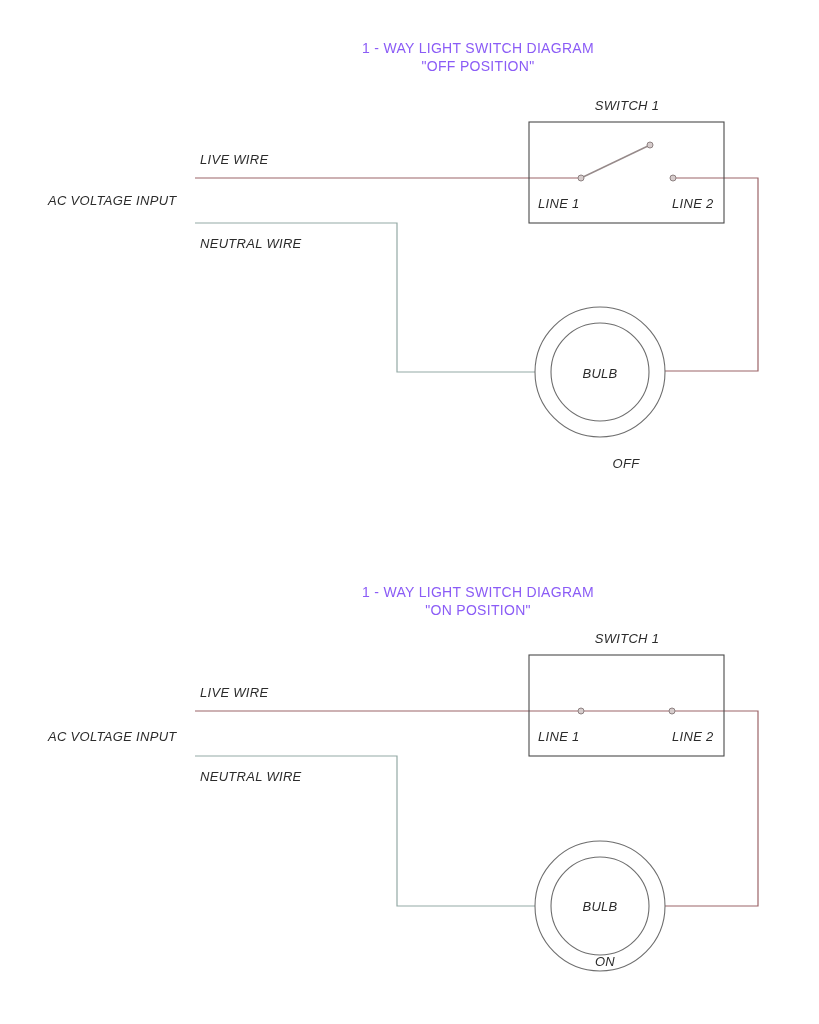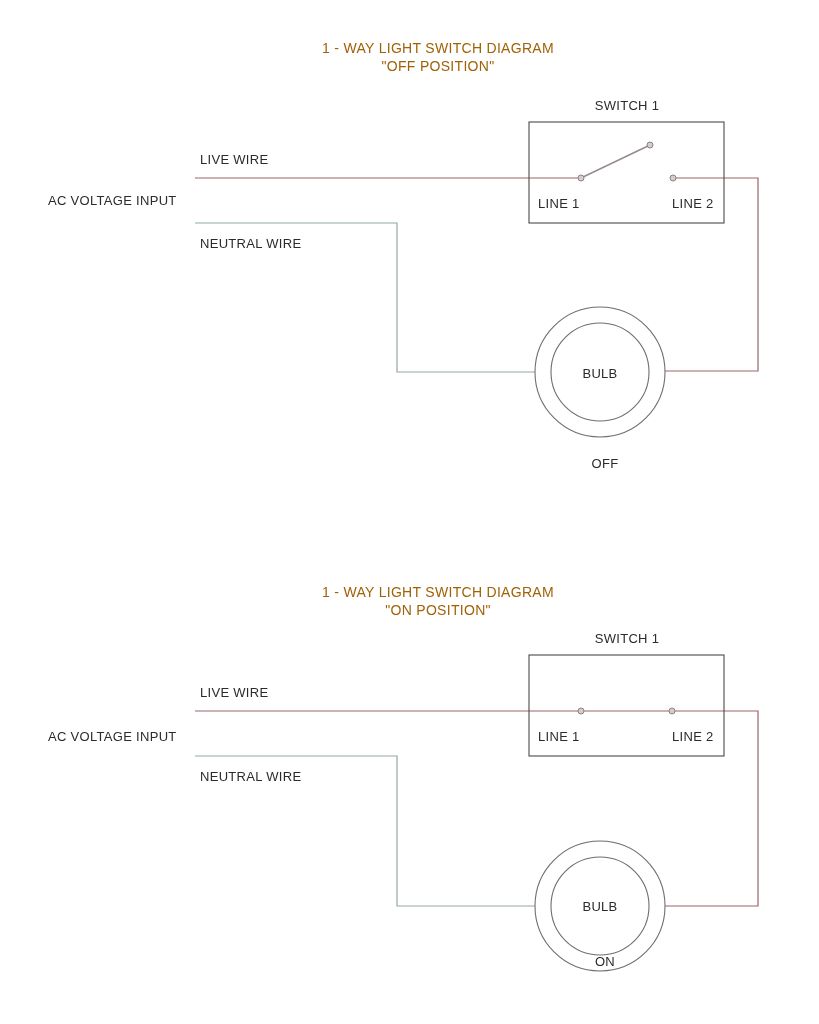--- a/index.html
+++ b/index.html
@@ -19,31 +19,33 @@
     position: absolute;
     left: 0;
     top: 0;
   }
   .lbl {
     position: absolute;
     font-size: 13px;
     color: #2b2b2b;
     white-space: nowrap;
     letter-spacing: 0.3px;
+    font-style: italic;
   }
   .ctr {
     transform: translateX(-50%);
   }
   .ttl {
     position: absolute;
     font-size: 14px;
-    color: #a16207;
+    color: #8b5cf6;
     white-space: nowrap;
     transform: translateX(-50%);
     letter-spacing: 0.3px;
+    margin-left: 40px;
   }
 </style>
 </head>
 <body>
 
 <div class="canvas">
 
   <svg class="wires-svg" width="819" height="1024" viewBox="0 0 819 1024">
 
     <g>
@@ -92,21 +94,21 @@
   <div class="lbl" style="left:48px; top:193px;">AC VOLTAGE INPUT</div>
 
   <div class="lbl" style="left:200px; top:236px;">NEUTRAL WIRE</div>
 
   <div class="lbl" style="left:538px; top:196px;">LINE 1</div>
 
   <div class="lbl" style="left:672px; top:196px;">LINE 2</div>
 
   <div class="lbl ctr" style="left:600px; top:366px;">BULB</div>
 
-  <div class="lbl ctr" style="left:605px; top:456px;text-align:center;">OFF</div>
+  <div class="lbl ctr" style="left:626px; top:456px;text-align:center;">OFF</div>
 
   <div class="ttl" style="left:438px; top:584px;">1 - WAY LIGHT SWITCH DIAGRAM</div>
   <div class="ttl" style="left:438px; top:602px;">"ON POSITION"</div>
 
   <div class="lbl ctr" style="left:627px; top:631px;">SWITCH 1</div>
 
   <div class="lbl" style="left:200px; top:685px;">LIVE WIRE</div>
 
   <div class="lbl" style="left:48px; top:729px;">AC VOLTAGE INPUT</div>
 

